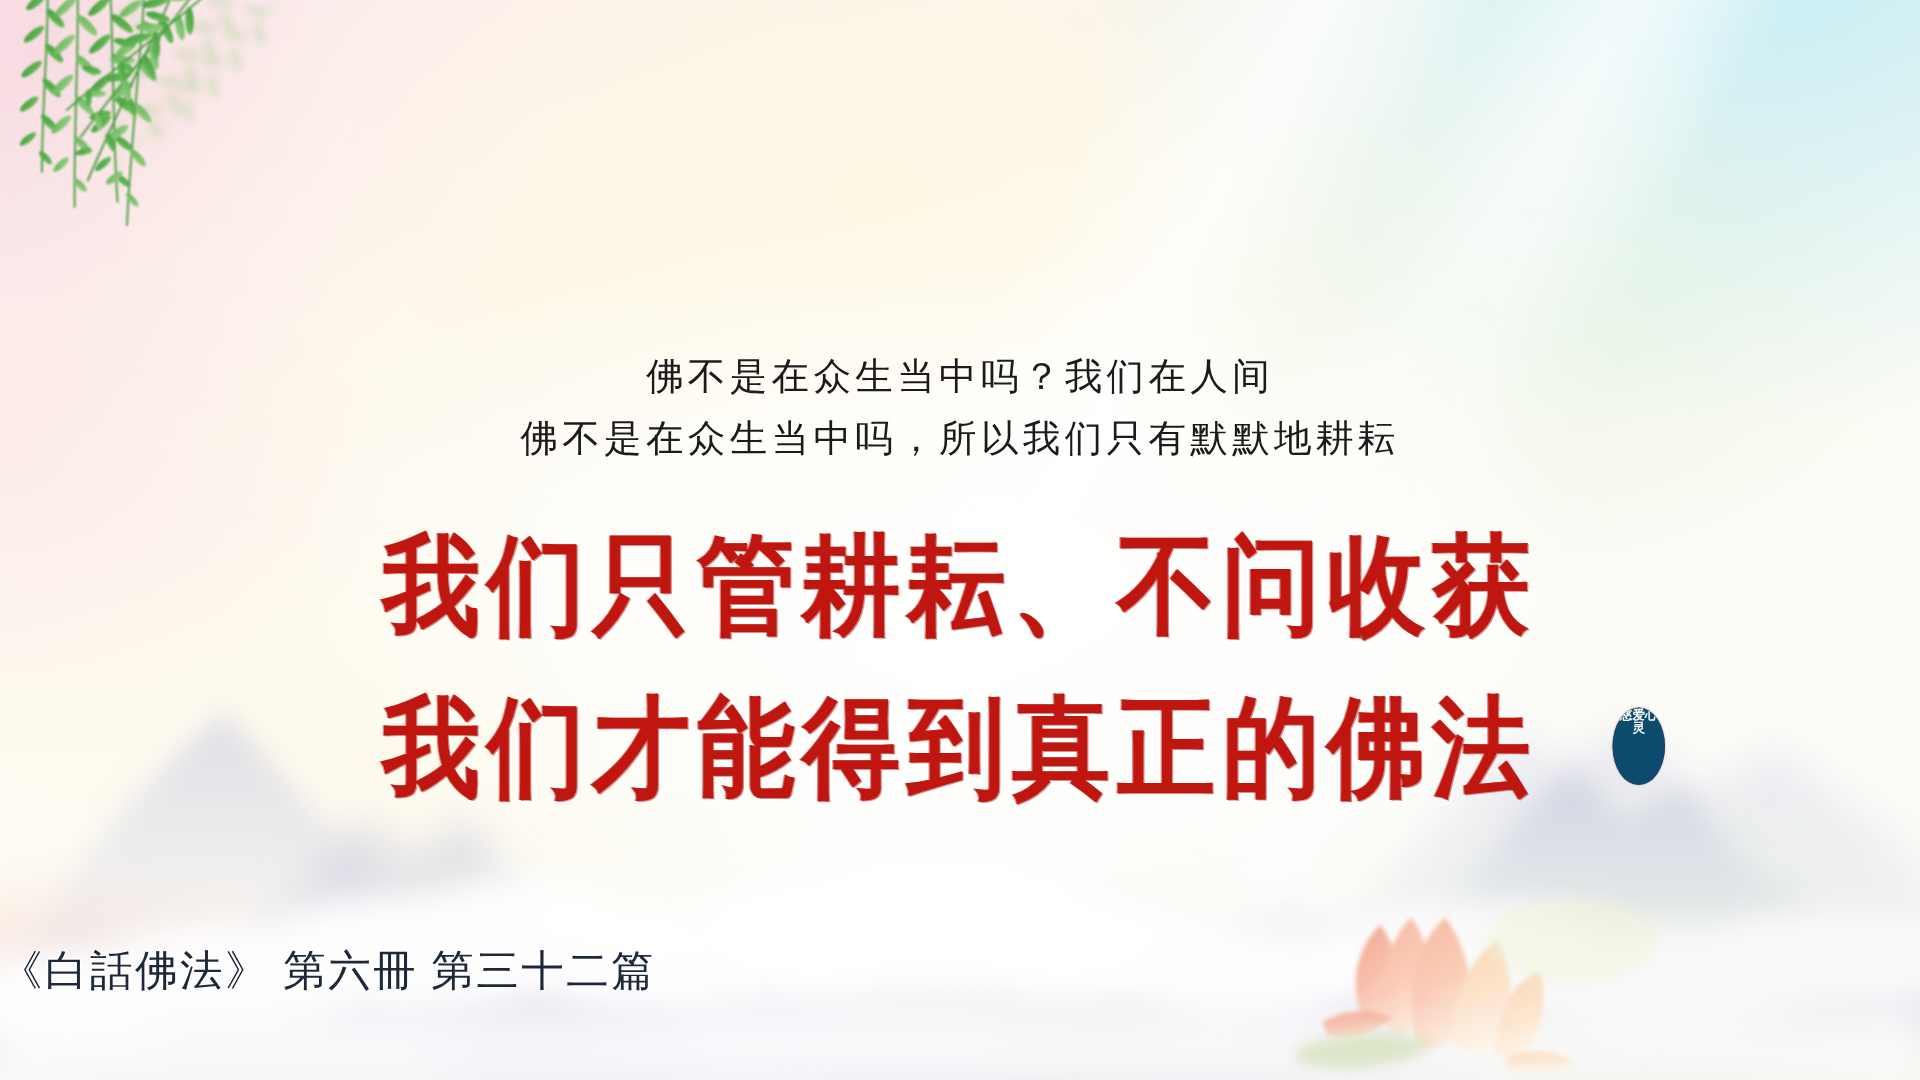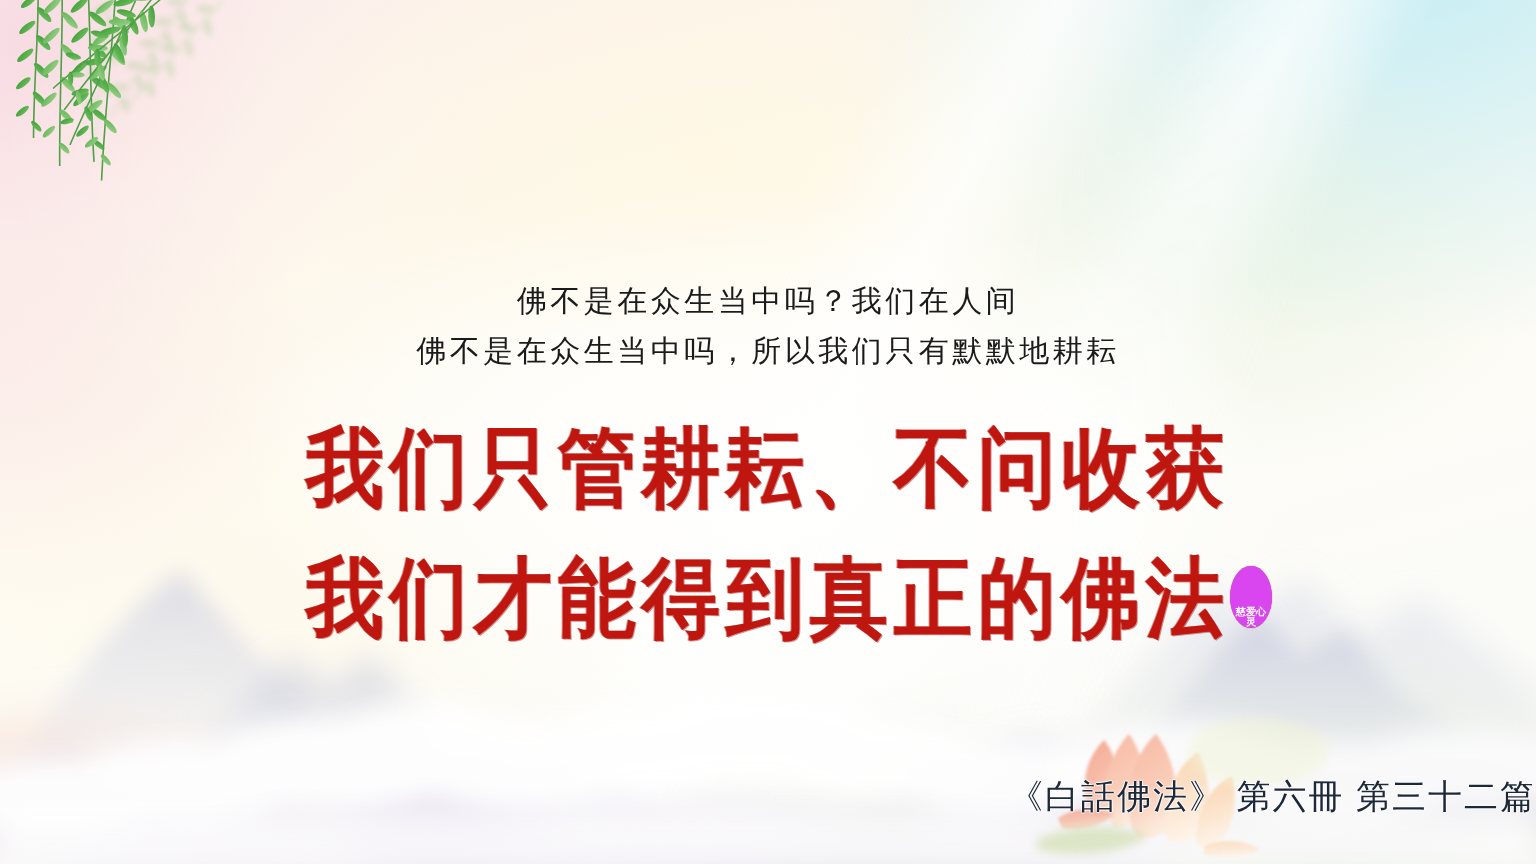--- a/index.html
+++ b/index.html
@@ -102,48 +102,48 @@
     letter-spacing:6px;
     white-space:nowrap;
     text-shadow:1px 1px 0 rgba(150,12,8,.45), -1px 0 0 rgba(190,20,14,.5);
     transform:scaleY(1.12);
   }
   #red-line-1{top:417px;}
   #red-line-2{top:547px;}
 
   #seal{
     position:absolute;
-    left:1230px;top:566px;
+    left:1290px;top:566px;
     width:42px;height:62px;
     border-radius:50% / 50%;
-    background:#d946ef;
+    background:#0c4a6e;
     box-shadow:0 0 1px rgba(150,20,14,.8);
-    display:flex;align-items:flex-end;justify-content:center;
+    display:flex;align-items:flex-start;justify-content:center;
     overflow:hidden;
   }
   #seal-chars{
     color:#fff;
     font-family:"DejaVu Sans","Liberation Sans",sans-serif;
     font-size:11px;
     line-height:11px;
     font-weight:bold;
     text-align:center;
     letter-spacing:0px;
     width:40px;
     word-break:break-all;
     transform:scale(.92);
   }
 
   #caption{
     position:absolute;
-    top:774px;
+    top:754px;
     width:100%;
-    text-align:right;
+    text-align:left;
     color:#1d2838;
-    font-family:Liberation Sans, sans-serif;
+    font-family:Liberation Serif, serif;
     font-size:34px;
     letter-spacing:2px;
     white-space:nowrap;
     text-shadow:
        1px 0 1px rgba(255,255,255,.9),
       -1px 0 1px rgba(255,255,255,.9),
        0 1px 1px rgba(255,255,255,.9),
        0 -1px 1px rgba(255,255,255,.9);
   }
 </style>

